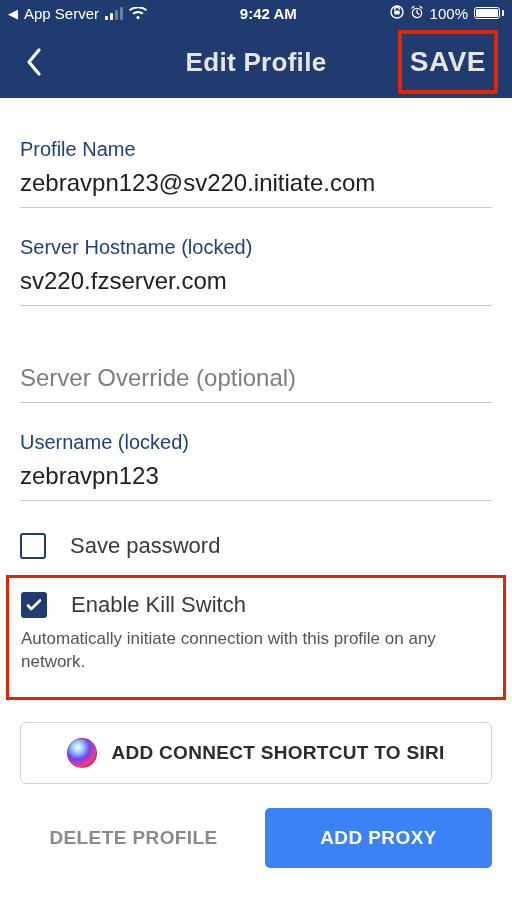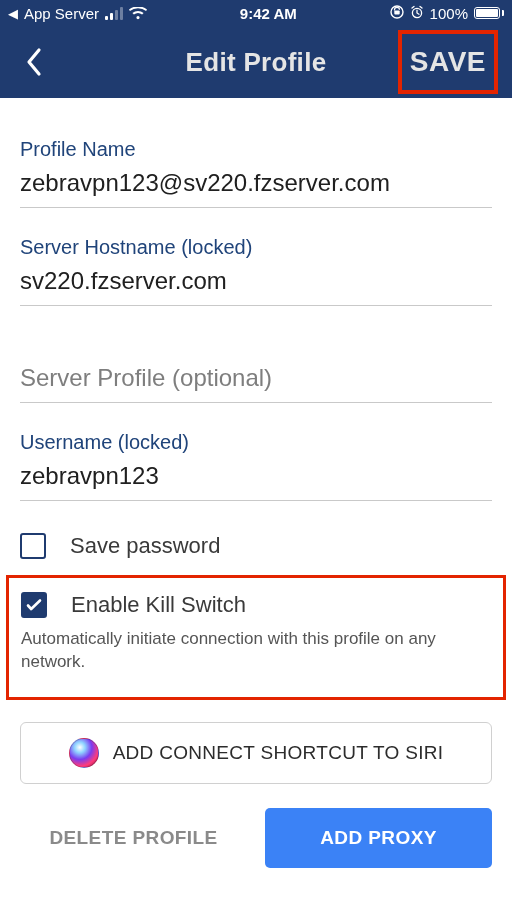--- a/index.html
+++ b/index.html
@@ -46,21 +46,21 @@
   .check-row { display:flex; align-items:center; gap:24px; margin-top:32px; }
   .checkbox { width:26px; height:26px; border:2.5px solid #1f3b6f; border-radius:3px; flex-shrink:0; display:flex; align-items:center; justify-content:center; }
   .checkbox.checked { background:#1f3b6f; }
   .checkbox.checked svg { display:block; }
   .check-label { font-size:22px; color:#3a3a3a; }
 
   .kill-switch-box { border:3px solid #e32400; padding: 14px 12px 23px 12px; margin: 16px -14px 0 -14px; }
   .kill-switch-box .check-row { margin-top:0; }
   .kill-desc { font-size:17px; color:#555; margin-top:10px; line-height:1.35; }
 
-  .siri-btn { margin-top:22px; border:1.5px solid #d0d0d0; border-radius:6px; height:62px; display:flex; align-items:center; justify-content:center; gap:14px; font-size:19px; font-weight:400; color:#2c2c2c; letter-spacing:.3px; }
+  .siri-btn { margin-top:22px; border:1.5px solid #d0d0d0; border-radius:6px; height:62px; display:flex; align-items:center; justify-content:center; gap:14px; font-size:19px; font-weight:700; color:#2c2c2c; letter-spacing:.3px; }
   .siri-orb { width:30px; height:30px; border-radius:50%; background: radial-gradient(circle at 35% 30%, #fff 0%, #8fd3ff 20%, #7a3cf0 45%, #ff3b7b 70%, #6b0a3a 100%); border:1.5px solid rgba(0,0,0,.2); }
 
   .bottom-row { display:flex; gap:18px; margin-top:24px; }
   .btn-flat { flex:1; height:60px; display:flex; align-items:center; justify-content:center; font-size:19px; font-weight:700; letter-spacing:.4px; border-radius:5px; }
   .delete-btn { color:#8a8a8a; background:#fff; }
   .proxy-btn { color:#fff; background:#3b82f6; }
 </style>
 </head>
 <body>
 
@@ -113,30 +113,30 @@
         </svg>
     </div>
     <div class="nav-title">Edit Profile</div>
     <div class="save-btn save-highlight">SAVE</div>
   </div>
 
   <div class="content">
 
     <div class="field">
       <div class="field-label">Profile Name</div>
-      <div class="field-value">zebravpn123@sv220.fzserver.com</div>
+      <div class="field-value">zebravpn123@sv220.initiate.com</div>
     </div>
 
     <div class="field">
       <div class="field-label">Server Hostname (locked)</div>
       <div class="field-value">sv220.fzserver.com</div>
     </div>
 
     <div class="server-override-wrap">
-      <div class="field-placeholder">Server Profile (optional)</div>
+      <div class="field-placeholder">Server Override (optional)</div>
     </div>
 
     <div class="field">
       <div class="field-label">Username (locked)</div>
       <div class="field-value">zebravpn123</div>
     </div>
 
     <div class="check-row">
       <div class="checkbox"></div>
       <div class="check-label">Save password</div>

